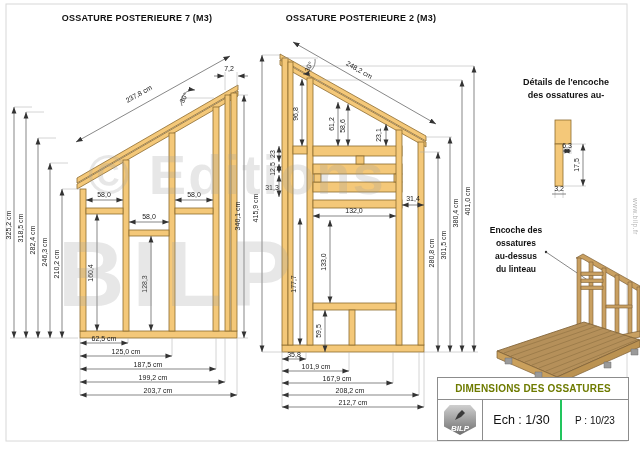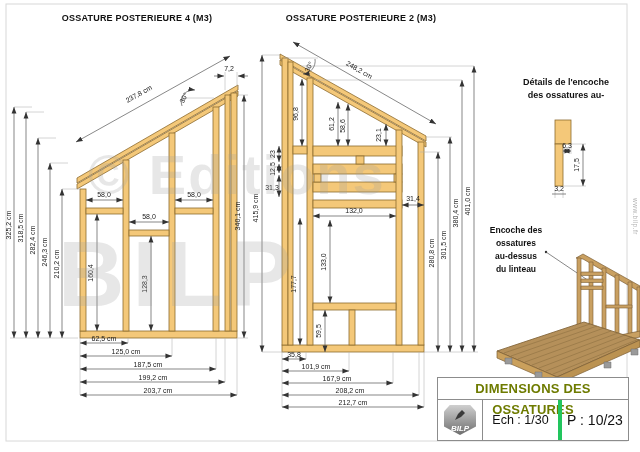--- a/index.html
+++ b/index.html
@@ -15,27 +15,27 @@
   .wm{position:absolute;font-weight:bold;color:rgba(160,160,160,0.25);z-index:5;pointer-events:none;
       font-family:"Liberation Sans",sans-serif;white-space:nowrap;}
   .detail-title{position:absolute;left:495px;top:52px;width:142px;text-align:center;
       font-weight:bold;font-size:9px;line-height:13px;color:#111;z-index:6;margin-top:24px;}
   .detail-title span{display:block;}
   .callout{position:absolute;left:484px;top:224px;width:64px;text-align:center;
       font-size:8.5px;font-weight:bold;line-height:13px;color:#111;z-index:6;}
   .callout span{display:block;}
   .tblock{position:absolute;left:437px;top:377px;width:190px;height:62px;border:1px solid #8c8c8c;
       background:#fff;z-index:7;}
-  .tb-title{height:21px;line-height:21px;text-align:center;font-weight:bold;font-size:13px;
+  .tb-title{height:21px;line-height:21px;text-align:center;font-weight:bold;font-size:10px;
       color:#6e7b00;border-bottom:1px solid #8c8c8c;letter-spacing:.2px;}
   .tb-row{display:flex;height:40px;}
   .tb-logo-cell{width:44px;border-right:1px solid #8c8c8c;display:flex;align-items:center;justify-content:center;}
-  .tb-scale{flex:1;border-right:4px solid #22c55e;display:flex;align-items:center;justify-content:center;
+  .tb-scale{flex:1;border-right:2px solid #22c55e;display:flex;align-items:center;justify-content:center;
       font-size:12.5px;color:#111;}
-  .tb-page{width:66px;display:flex;align-items:center;justify-content:center;font-size:14px;color:#111;}
+  .tb-page{width:66px;display:flex;align-items:center;justify-content:center;font-size:10px;color:#111;}
   .shield{position:relative;width:32px;height:30px;background:linear-gradient(#cfcfcf,#6e6e6e);
       clip-path:polygon(18% 0,82% 0,100% 22%,100% 72%,50% 100%,0 72%,0 22%);}
   .shield .bilp{position:absolute;left:0;right:0;bottom:2px;text-align:center;
       font-size:8px;font-weight:bold;color:#fff;font-style:italic;}
   .pencil{position:absolute;left:11px;top:5px;width:10px;height:10px;background:#3a3a3a;
       clip-path:polygon(0 100%,30% 40%,70% 0,100% 30%,60% 70%,0 100%);}
   .site{position:absolute;right:1px;top:198px;writing-mode:vertical-rl;font-size:6.5px;color:#b5b5b5;z-index:6;letter-spacing:.5px;}
 </style>
 </head>
 <body>
@@ -269,21 +269,21 @@
     <rect x="604" y="362" width="7" height="6" fill="#9a9a9a" stroke="#6e6e6e" stroke-width="0.5"></rect>
     <rect x="631" y="349" width="7" height="6" fill="#9a9a9a" stroke="#6e6e6e" stroke-width="0.5"></rect>
   </g>
 </svg>
 
 
 <div class="wm" style="left:88px;top:142px;font-size:56px;letter-spacing:2px;">© Editions</div>
 <div class="wm" style="left:58px;top:222px;font-size:92px;letter-spacing:8px;">BILP</div>
 
 
-<div class="dtitle" style="left:37px;top:13px;width:200px;">OSSATURE POSTERIEURE 4 (M3)</div>
+<div class="dtitle" style="left:37px;top:13px;width:200px;">OSSATURE POSTERIEURE 7 (M3)</div>
 <div class="dtitle" style="left:261px;top:13px;width:200px;">OSSATURE POSTERIEURE 2 (M3)</div>
 
 
 <div class="detail-title">
   <span>Détails de l'encoche</span>
   <span>des ossatures au-</span>
 </div>
 
 
 <div class="callout">

